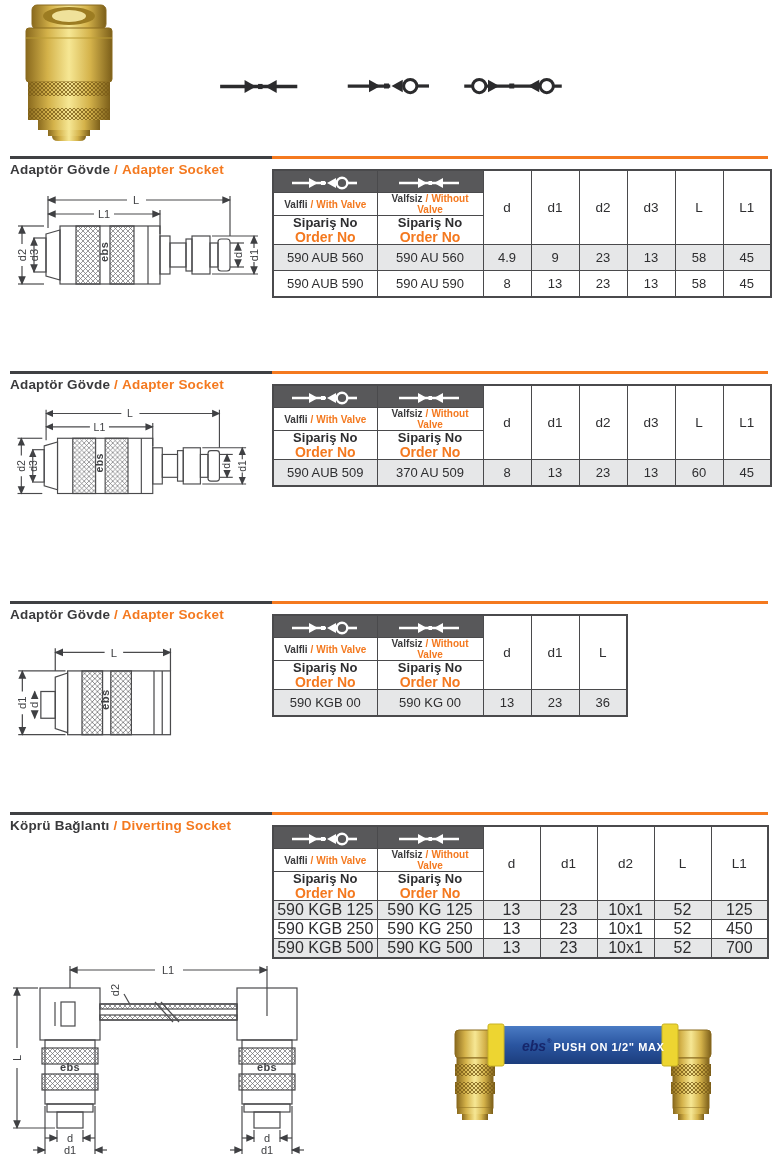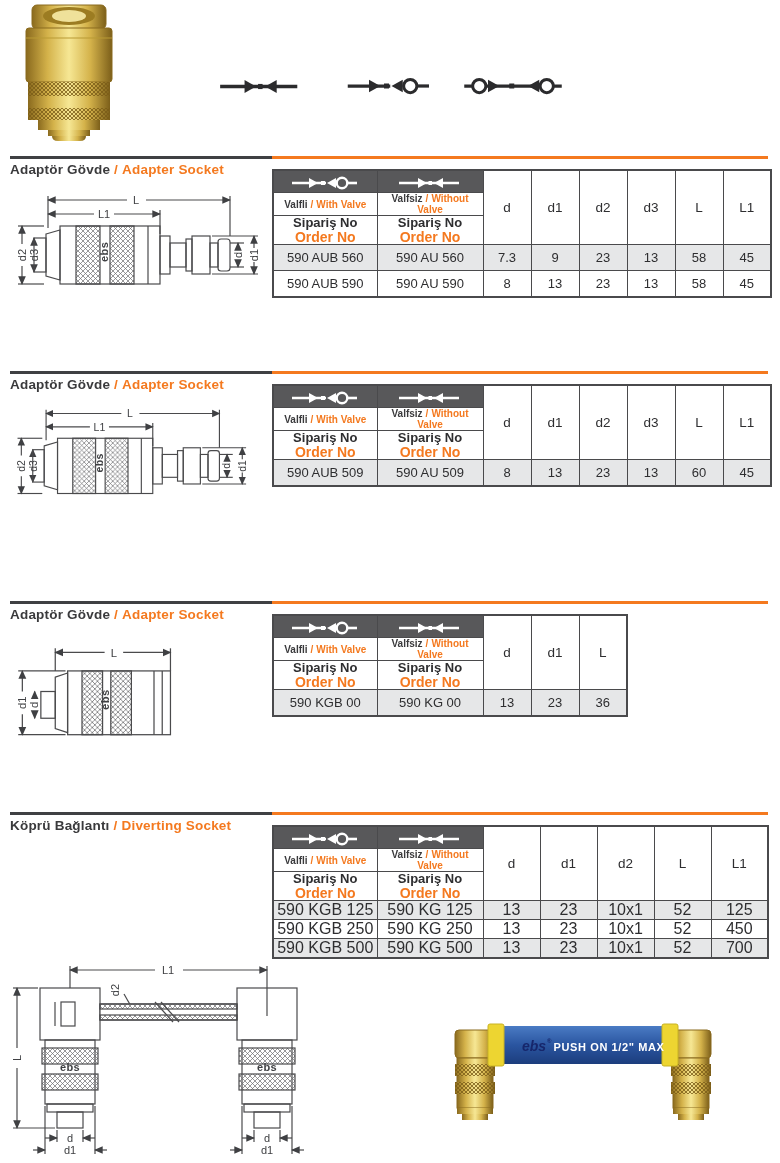--- a/index.html
+++ b/index.html
@@ -218,21 +218,21 @@
             <div class="ord">Order No</div>
           </td>
         <td>
             <div class="sip">Sipariş No</div>
             <div class="ord">Order No</div>
           </td>
       </tr>
       <tr class="datarow shade">
         <td>590 AUB 560</td>
         <td>590 AU 560</td>
-        <td>7.3</td>
+        <td>4.9</td>
         <td>9</td>
         <td>23</td>
         <td>13</td>
         <td>58</td>
         <td>45</td>
       </tr>
       <tr class="datarow">
         <td>590 AUB 590</td>
         <td>590 AU 590</td>
         <td>8</td>
@@ -336,21 +336,21 @@
             <div class="sip">Sipariş No</div>
             <div class="ord">Order No</div>
           </td>
         <td>
             <div class="sip">Sipariş No</div>
             <div class="ord">Order No</div>
           </td>
       </tr>
       <tr class="datarow shade">
         <td>590 AUB 509</td>
-        <td>590 AU 509</td>
+        <td>370 AU 509</td>
         <td>8</td>
         <td>13</td>
         <td>23</td>
         <td>13</td>
         <td>60</td>
         <td>45</td>
       </tr>
     </tbody>
   </table>
 

